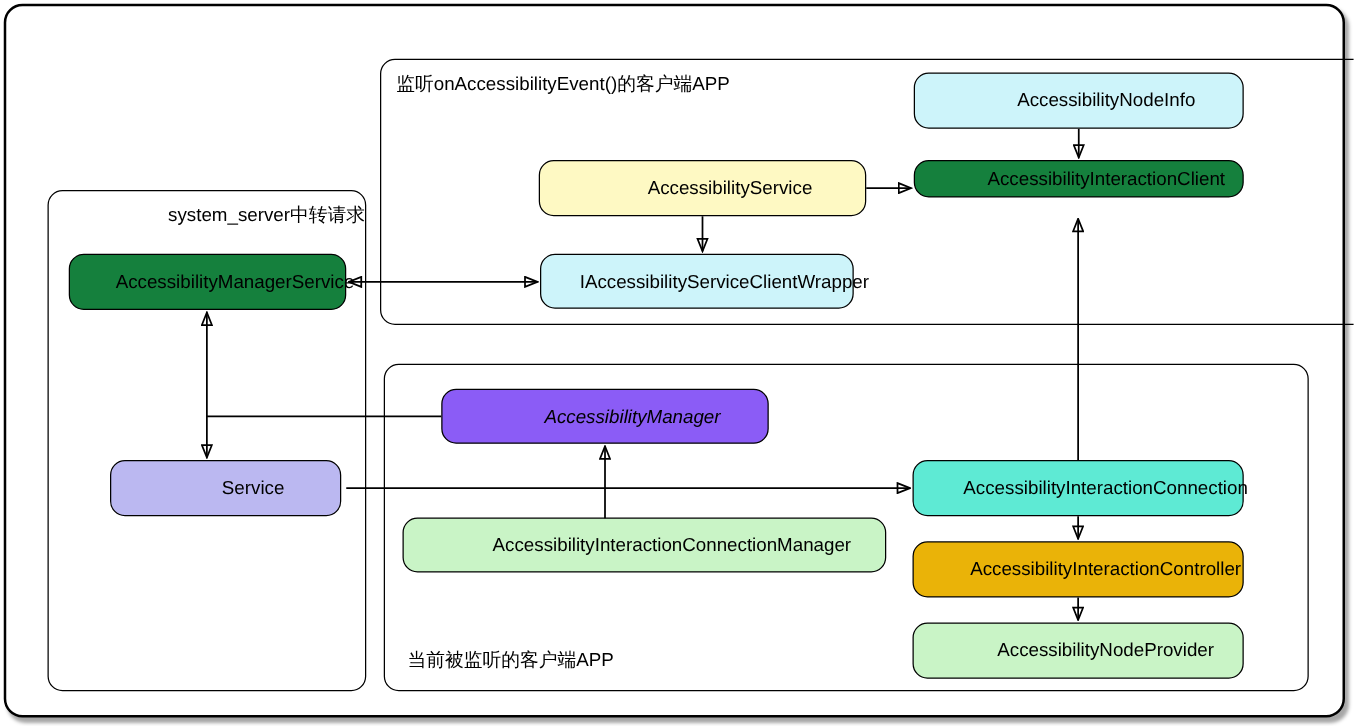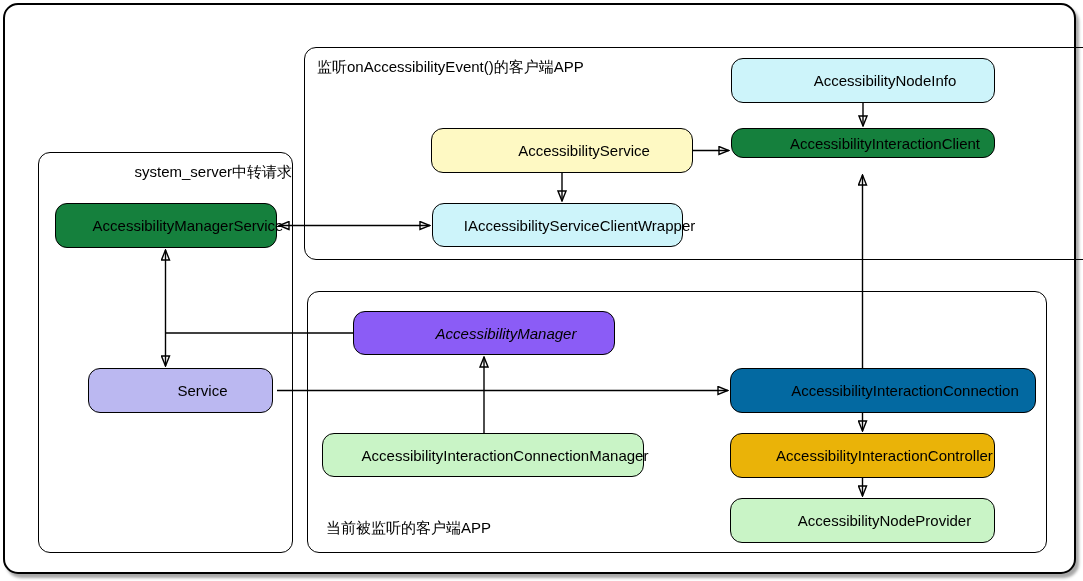--- a/index.html
+++ b/index.html
@@ -71,18 +71,18 @@
       </g>
   </svg>
   <div id="node-layer">
       <div class="node" style="left: 731px; top: 58px; width: 264px; height: 45px; background: rgb(205, 244, 250);">AccessibilityNodeInfo</div>
       <div class="node" style="left: 431px; top: 128px; width: 262px; height: 45px; background: #fef9c3;">AccessibilityService</div>
       <div class="node" style="left: 731px; top: 128px; width: 264px; height: 30px; background: #15803d;">AccessibilityInteractionClient</div>
       <div class="node" style="left: 432px; top: 203px; width: 251px; height: 44px; background: rgb(205, 244, 250);">IAccessibilityServiceClientWrapper</div>
       <div class="node" style="left: 55px; top: 203px; width: 222px; height: 45px; background: #15803d;">AccessibilityManagerService</div>
       <div class="node" style="left: 56px; top: 368px; width: 185px; height: 45px; background: rgb(187, 184, 241); margin-left: 32px;">Service</div>
       <div class="node" style="left: 353px; top: 311px; width: 262px; height: 44px; background: #8b5cf6; font-style: italic;">AccessibilityManager</div>
-      <div class="node" style="left: 730px; top: 368px; width: 306px; height: 45px; background: #0369a1;">AccessibilityInteractionConnection</div>
-      <div class="node" style="left: 322px; top: 433px; width: 322px; height: 44px; background: rgb(201, 244, 198); text-align: center;">AccessibilityInteractionConnectionManager</div>
+      <div class="node" style="left: 730px; top: 368px; width: 265px; height: 45px; background: #5eead4;">AccessibilityInteractionConnection</div>
+      <div class="node" style="left: 322px; top: 414px; width: 387px; height: 44px; background: rgb(201, 244, 198); text-align: center;">AccessibilityInteractionConnectionManager</div>
       <div class="node" style="left: 730px; top: 433px; width: 265px; height: 45px; background: #eab308;">AccessibilityInteractionController</div>
       <div class="node" style="left: 730px; top: 498px; width: 265px; height: 45px; background: rgb(201, 244, 198);">AccessibilityNodeProvider</div>
     </div>
 </div>
 
 </body></html>

